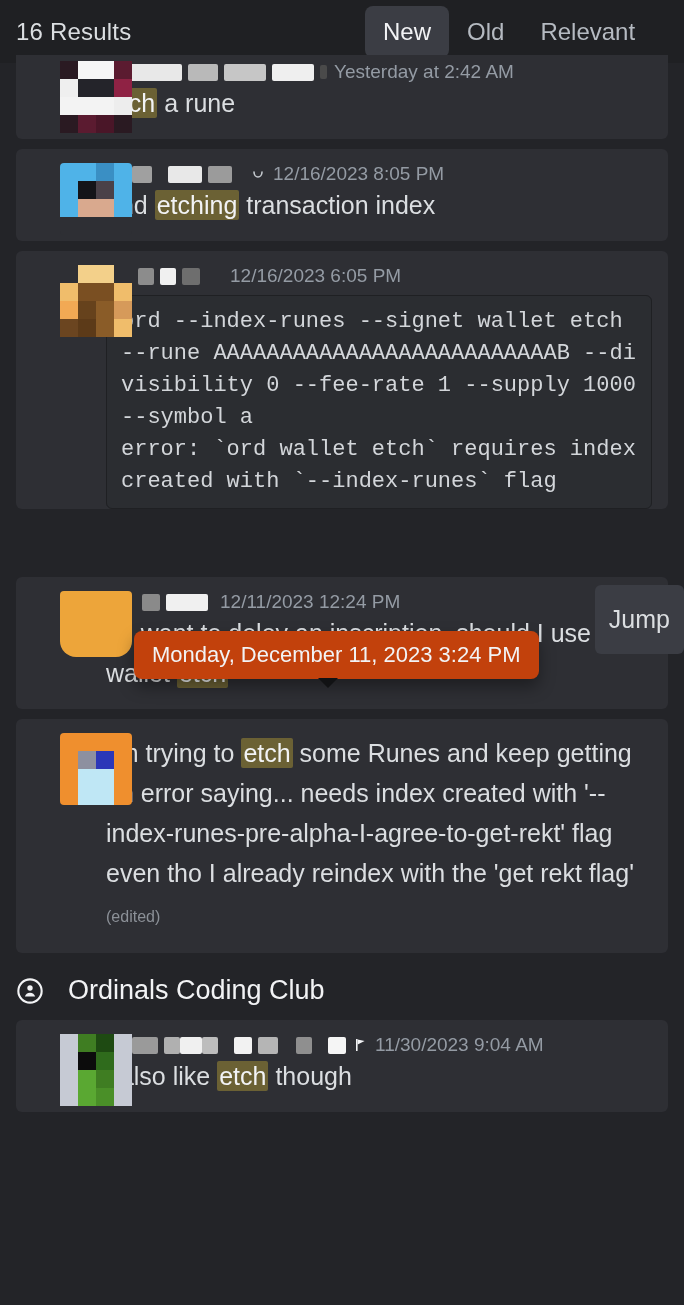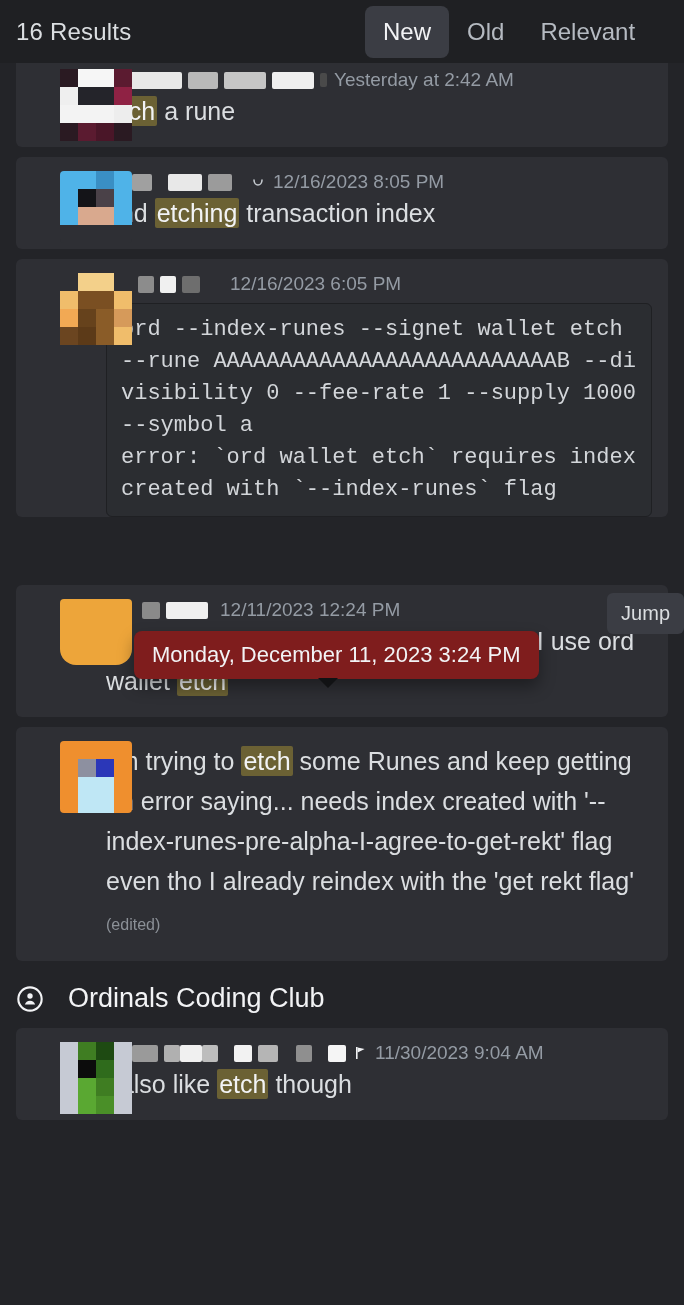--- a/index.html
+++ b/index.html
@@ -24,21 +24,21 @@
     position: absolute; left: 365px; top: 0; height: 63px;
     display: flex; align-items: center; gap: 0;
   }
   .sort-tab {
     color: #b5bac1; font-size: 24px; padding: 12px 18px; border-radius: 8px;
     white-space: nowrap;
   }
   .sort-tab.active { background: #3b3d44; color: #f2f3f5; }
 
   
-  .results { position: absolute; top: 63px; left: 0; width: 684px; }
+  .results { position: absolute; top: 55px; left: 0; width: 684px; }
   .result-card {
     position: relative;
     margin: 0 16px 10px 16px;
     background: #2e2f34;
     border-radius: 6px;
     padding: 14px 16px 16px 16px;
     min-height: 40px;
   }
   .result-card.first { border-radius: 0 0 6px 6px; margin-top: 0; padding-top: 6px; }
 
@@ -61,35 +61,35 @@
     margin: 8px 0 0 74px; background: #2b2d31; border: 1px solid #1f2023;
     border-radius: 6px; padding: 10px 14px;
     font-family: "Liberation Mono", monospace; font-size: 22px; line-height: 32px;
     color: #d3d6da; white-space: pre-wrap; word-break: break-all;
     max-height: 262px; overflow: hidden;
   }
 
   
   .tooltip {
     position: absolute; left: 134px; top: 631px; z-index: 40;
-    background: #7f1d1d; color: #f2f3f5;
+    background: #c2410c; color: #f2f3f5;
     padding: 11px 18px; border-radius: 8px; font-size: 22px;
     box-shadow: 0 8px 16px rgba(0,0,0,.36); white-space: nowrap;
   }
   .tooltip:after {
     content: ""; position: absolute; left: 184px; bottom: -9px;
     border-left: 10px solid transparent; border-right: 10px solid transparent;
     border-top: 10px solid #111214;
   }
 
   
   .jump-btn {
     position: absolute; right: -16px; top: 8px;
-    background: #3b3d44; color: #dbdee1; font-size: 20px;
-    padding: 9px 14px; border-radius: 6px; white-space: nowrap; overflow: hidden;
+    background: #3b3d44; color: #dbdee1; font-size: 25px;
+    padding: 20px 14px; border-radius: 6px; white-space: nowrap; overflow: hidden;
   }
 
   
   .group-header {
     display: flex; align-items: center; gap: 24px;
     margin: 22px 0 14px 16px; color: #f2f3f5; font-size: 27px;
   }
   .stage-icon { width: 28px; height: 28px; flex: none; }
 
   

